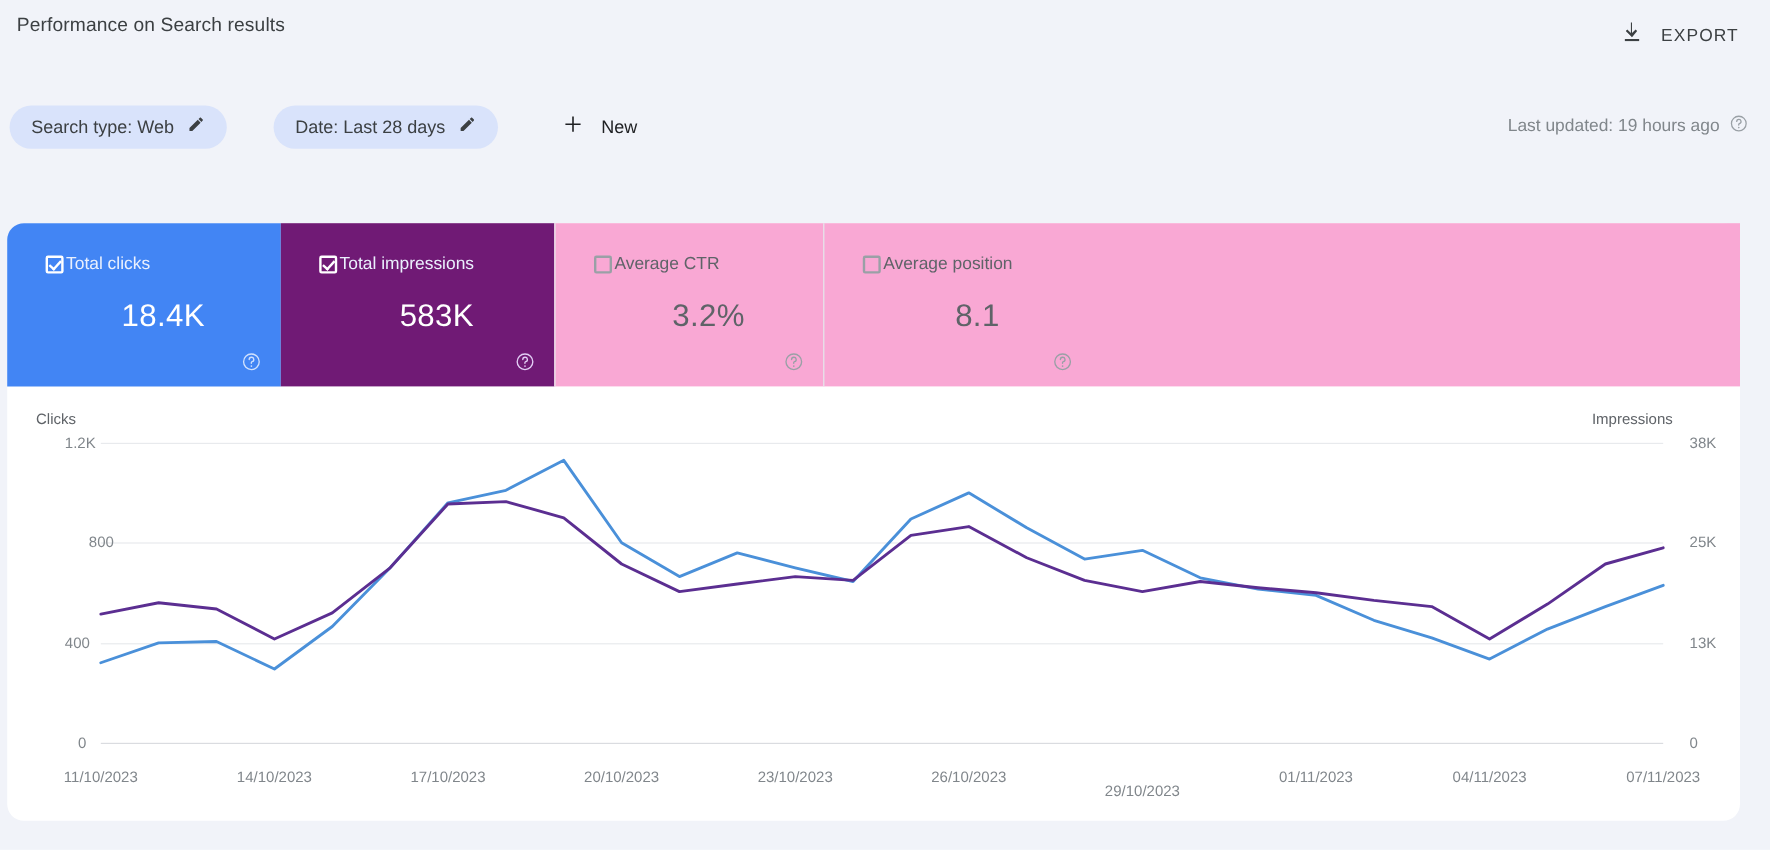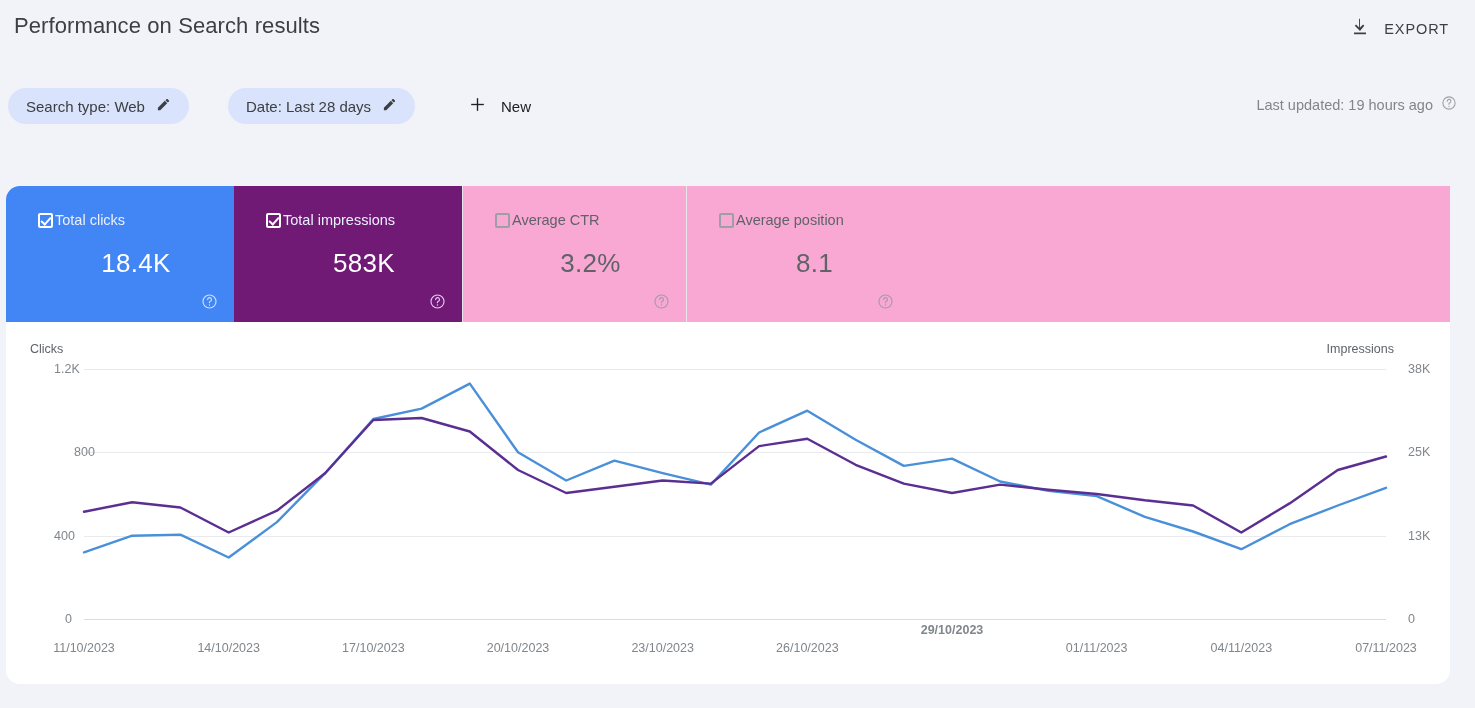--- a/index.html
+++ b/index.html
@@ -10,21 +10,21 @@
     overflow: hidden;
   }
 
   
   .header {
     position: absolute; top: 0; left: 0;
     width: 1475px; height: 62px;
   }
   .page-title {
     position: absolute; left: 14px; top: 13px;
-    font-size: 22px; color: #3c4043; font-weight: 400;
+    font-size: 16px; color: #3c4043; font-weight: 400;
     letter-spacing: .1px;
   }
   .export-btn {
     position: absolute; right: 20px; top: 12px;
     display: flex; align-items: center; gap: 13px;
     cursor: pointer; padding: 4px 6px;
   }
   .export-label {
     font-size: 14.5px; color: #3c4043; letter-spacing: .9px; font-weight: 500;
   }
@@ -261,21 +261,21 @@
         <div class="ytick right" style="top: 213.667px; left: 1392px; width: 60px;">13K</div>
         <div class="ytick right" style="top: 297px; left: 1392px; width: 60px;">0</div>
       </div>
     <div id="xlabels">
         <div class="xtick" style="left: 78px; top: 319px;">11/10/2023</div>
         <div class="xtick" style="left: 222.667px; top: 319px;">14/10/2023</div>
         <div class="xtick" style="left: 367.333px; top: 319px;">17/10/2023</div>
         <div class="xtick" style="left: 512px; top: 319px;">20/10/2023</div>
         <div class="xtick" style="left: 656.667px; top: 319px;">23/10/2023</div>
         <div class="xtick" style="left: 801.333px; top: 319px;">26/10/2023</div>
-        <div class="xtick" style="left: 946px; top: 301px; font-weight: bold;">29/10/2023</div>
+        <div class="xtick" style="left: 946px; top: 330px;">29/10/2023</div>
         <div class="xtick" style="left: 1090.67px; top: 319px;">01/11/2023</div>
         <div class="xtick" style="left: 1235.33px; top: 319px;">04/11/2023</div>
         <div class="xtick" style="left: 1380px; top: 319px;">07/11/2023</div>
       </div>
     <svg class="lines" id="lines-svg" width="1444" height="362">
         <polyline points="78.0,230.3 126.2,213.7 174.4,212.6 222.7,235.5 270.9,200.1 319.1,151.2 367.3,97.0 415.6,86.6 463.8,61.6 512.0,130.3 560.2,158.5 608.4,138.7 656.7,151.2 704.9,162.6 753.1,110.5 801.3,88.7 849.6,117.8 897.8,143.9 946.0,136.6 994.2,159.5 1042.4,168.9 1090.7,174.1 1138.9,194.9 1187.1,209.5 1235.3,227.2 1283.6,202.2 1331.8,183.5 1380.0,165.8" fill="none" stroke="#4a90d9" stroke-width="2.4" stroke-linejoin="round" stroke-linecap="round"></polyline>
         <polyline points="78.0,189.7 126.2,180.3 174.4,185.5 222.7,210.5 270.9,188.7 319.1,151.2 367.3,98.0 415.6,96.0 463.8,109.5 512.0,148.0 560.2,171.0 608.4,164.7 656.7,158.5 704.9,161.6 753.1,124.1 801.3,116.8 849.6,142.8 897.8,161.6 946.0,171.0 994.2,162.6 1042.4,167.8 1090.7,172.0 1138.9,178.3 1187.1,183.5 1235.3,210.5 1283.6,181.4 1331.8,148.0 1380.0,134.5" fill="none" stroke="#5b2e91" stroke-width="2.4" stroke-linejoin="round" stroke-linecap="round"></polyline>
       </svg>
   </div>
 </div>

